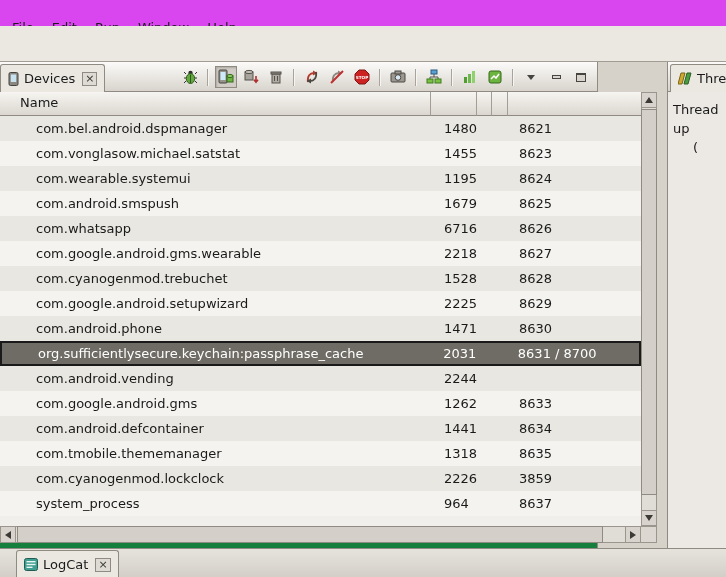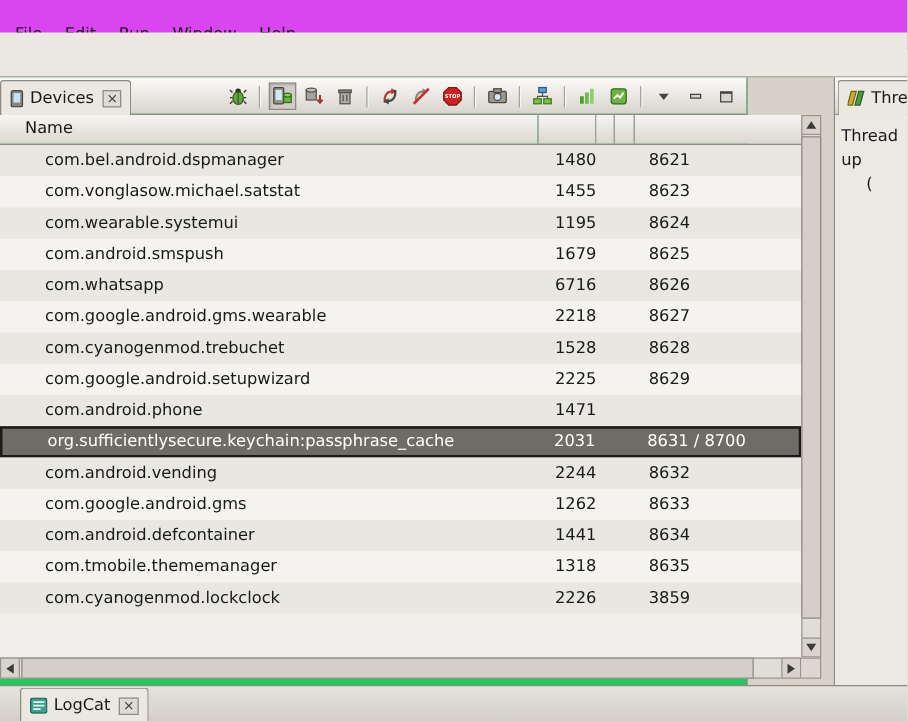--- a/index.html
+++ b/index.html
@@ -14,21 +14,21 @@
     cursor:default;
   }
   
   .menubar{position:absolute;left:0;top:0;width:726px;height:40px;background:#d946ef;
     border-bottom:1px solid #c9c5bd;display:flex;align-items:flex-end;padding-left:3px}
   .menu-item{padding:3px 9px 4px}
   .menu-item u{text-decoration:underline}
   .toolbar-strip{position:absolute;left:0;top:26px;width:726px;height:36px;background:#ebe8e2;
     border-bottom:1px solid #a19d95}
   
-  .left-panel{position:absolute;left:0;top:62px;width:598px;height:486px;background:#22c55e;
+  .left-panel{position:absolute;left:0;top:62px;width:598px;height:486px;background:#15803d;
     border-right:1px solid #8f8b83}
   .tabbar{position:absolute;left:0;top:0;width:100%;height:30px;
     background:linear-gradient(#fcfbf9,#d8d4cd);border-bottom:1px solid #8f8b83}
   .tab{position:absolute;top:2px;height:28px;display:flex;align-items:center;gap:5px;
     padding:0 7px;background:#ebe8e2;border:1px solid #8f8b83;border-bottom:none;
     border-radius:3px 3px 0 0;white-space:nowrap}
   .tab-icon{display:flex;align-items:center}
   .tab-close{display:inline-block;margin-left:2px;font-size:11px;line-height:11px;padding:0 2px 1px;
     border:1px solid #8f8b83;background:#dedbd4;color:#3c3a35}
   .tb-icons{position:absolute;right:5px;top:0;height:30px;display:flex;align-items:center;gap:3px}
@@ -287,34 +287,34 @@
         <div class="tcell c-pid">22250</div>
         <div class="tcell c-g1"></div>
         <div class="tcell c-g2"></div>
         <div class="tcell c-port">8629</div>
       </div>
       <div class="trow">
         <div class="tcell c-name">com.android.phone</div>
         <div class="tcell c-pid">1471</div>
         <div class="tcell c-g1"></div>
         <div class="tcell c-g2"></div>
+        <div class="tcell c-port">8630</div>
       </div>
       <div class="trow selected">
         <div class="tcell c-name">org.sufficientlysecure.keychain:passphrase_cache</div>
         <div class="tcell c-pid">20311</div>
         <div class="tcell c-g1"></div>
         <div class="tcell c-g2"></div>
         <div class="tcell c-port">8631 / 8700</div>
       </div>
       <div class="trow">
         <div class="tcell c-name">com.android.vending</div>
         <div class="tcell c-pid">22440</div>
         <div class="tcell c-g1"></div>
         <div class="tcell c-g2"></div>
-        <div class="tcell c-port">8632</div>
       </div>
       <div class="trow">
         <div class="tcell c-name">com.google.android.gms</div>
         <div class="tcell c-pid">12623</div>
         <div class="tcell c-g1"></div>
         <div class="tcell c-g2"></div>
         <div class="tcell c-port">8633</div>
       </div>
       <div class="trow">
         <div class="tcell c-name">com.android.defcontainer</div>
@@ -329,20 +329,27 @@
         <div class="tcell c-g1"></div>
         <div class="tcell c-g2"></div>
         <div class="tcell c-port">8635</div>
       </div>
       <div class="trow">
         <div class="tcell c-name">com.cyanogenmod.lockclock</div>
         <div class="tcell c-pid">22265</div>
         <div class="tcell c-g1"></div>
         <div class="tcell c-g2"></div>
         <div class="tcell c-port">3859</div>
+      </div>
+      <div class="trow">
+        <div class="tcell c-name">system_process</div>
+        <div class="tcell c-pid">964</div>
+        <div class="tcell c-g1"></div>
+        <div class="tcell c-g2"></div>
+        <div class="tcell c-port">8637</div>
       </div>
     </div>
 
   <div class="vscroll">
     <div class="sb-btn vs-up">
         <span class="arr arr-up"></span>
       </div>
     <div class="vs-thumb"></div>
     <div class="sb-btn vs-down">
         <span class="arr arr-down"></span>

